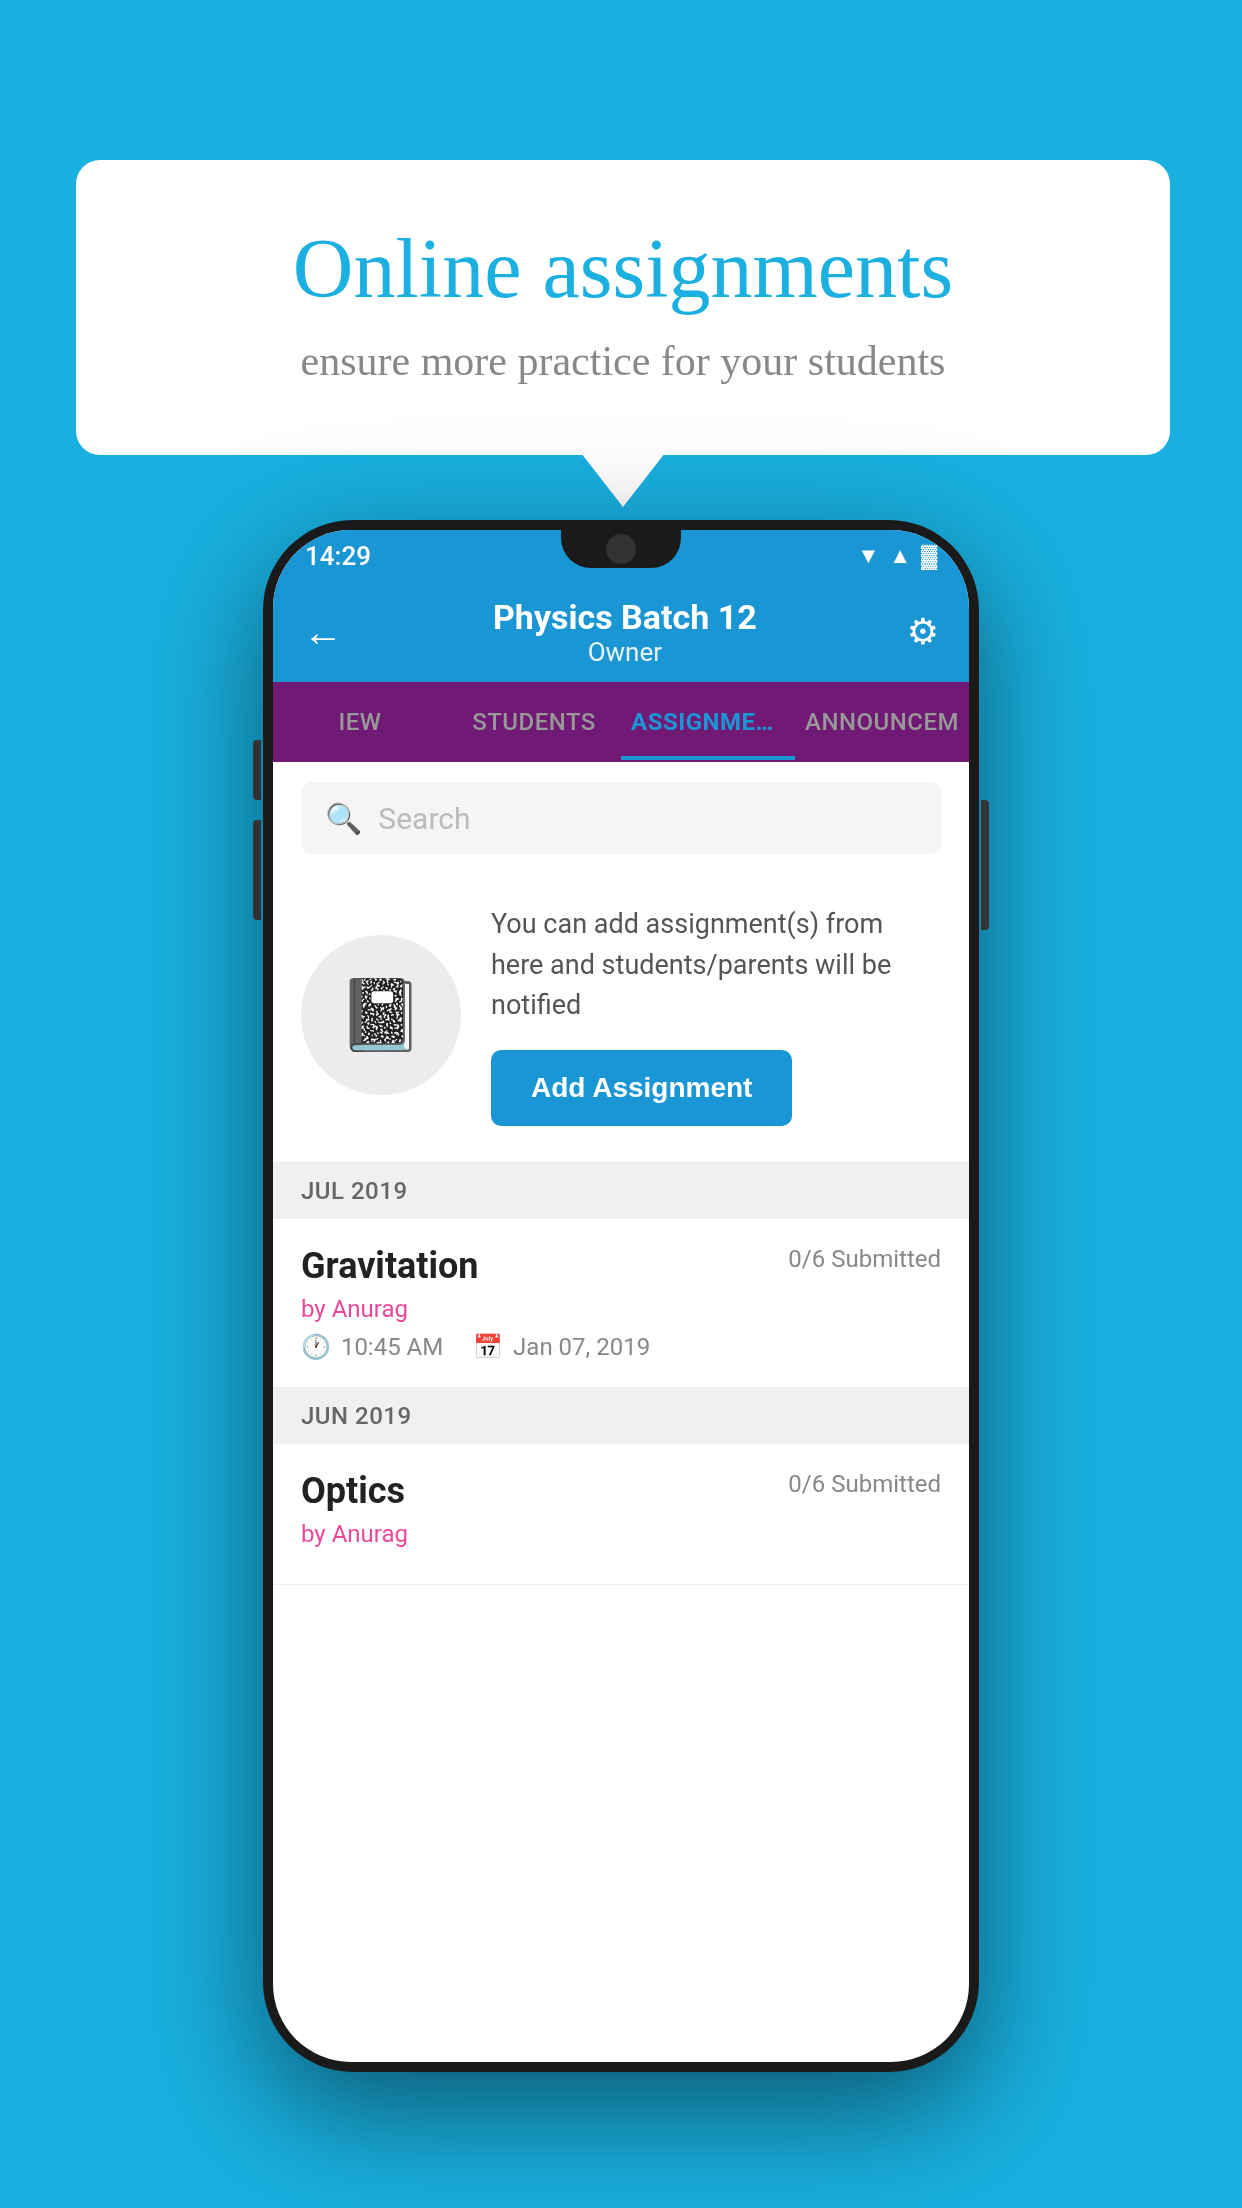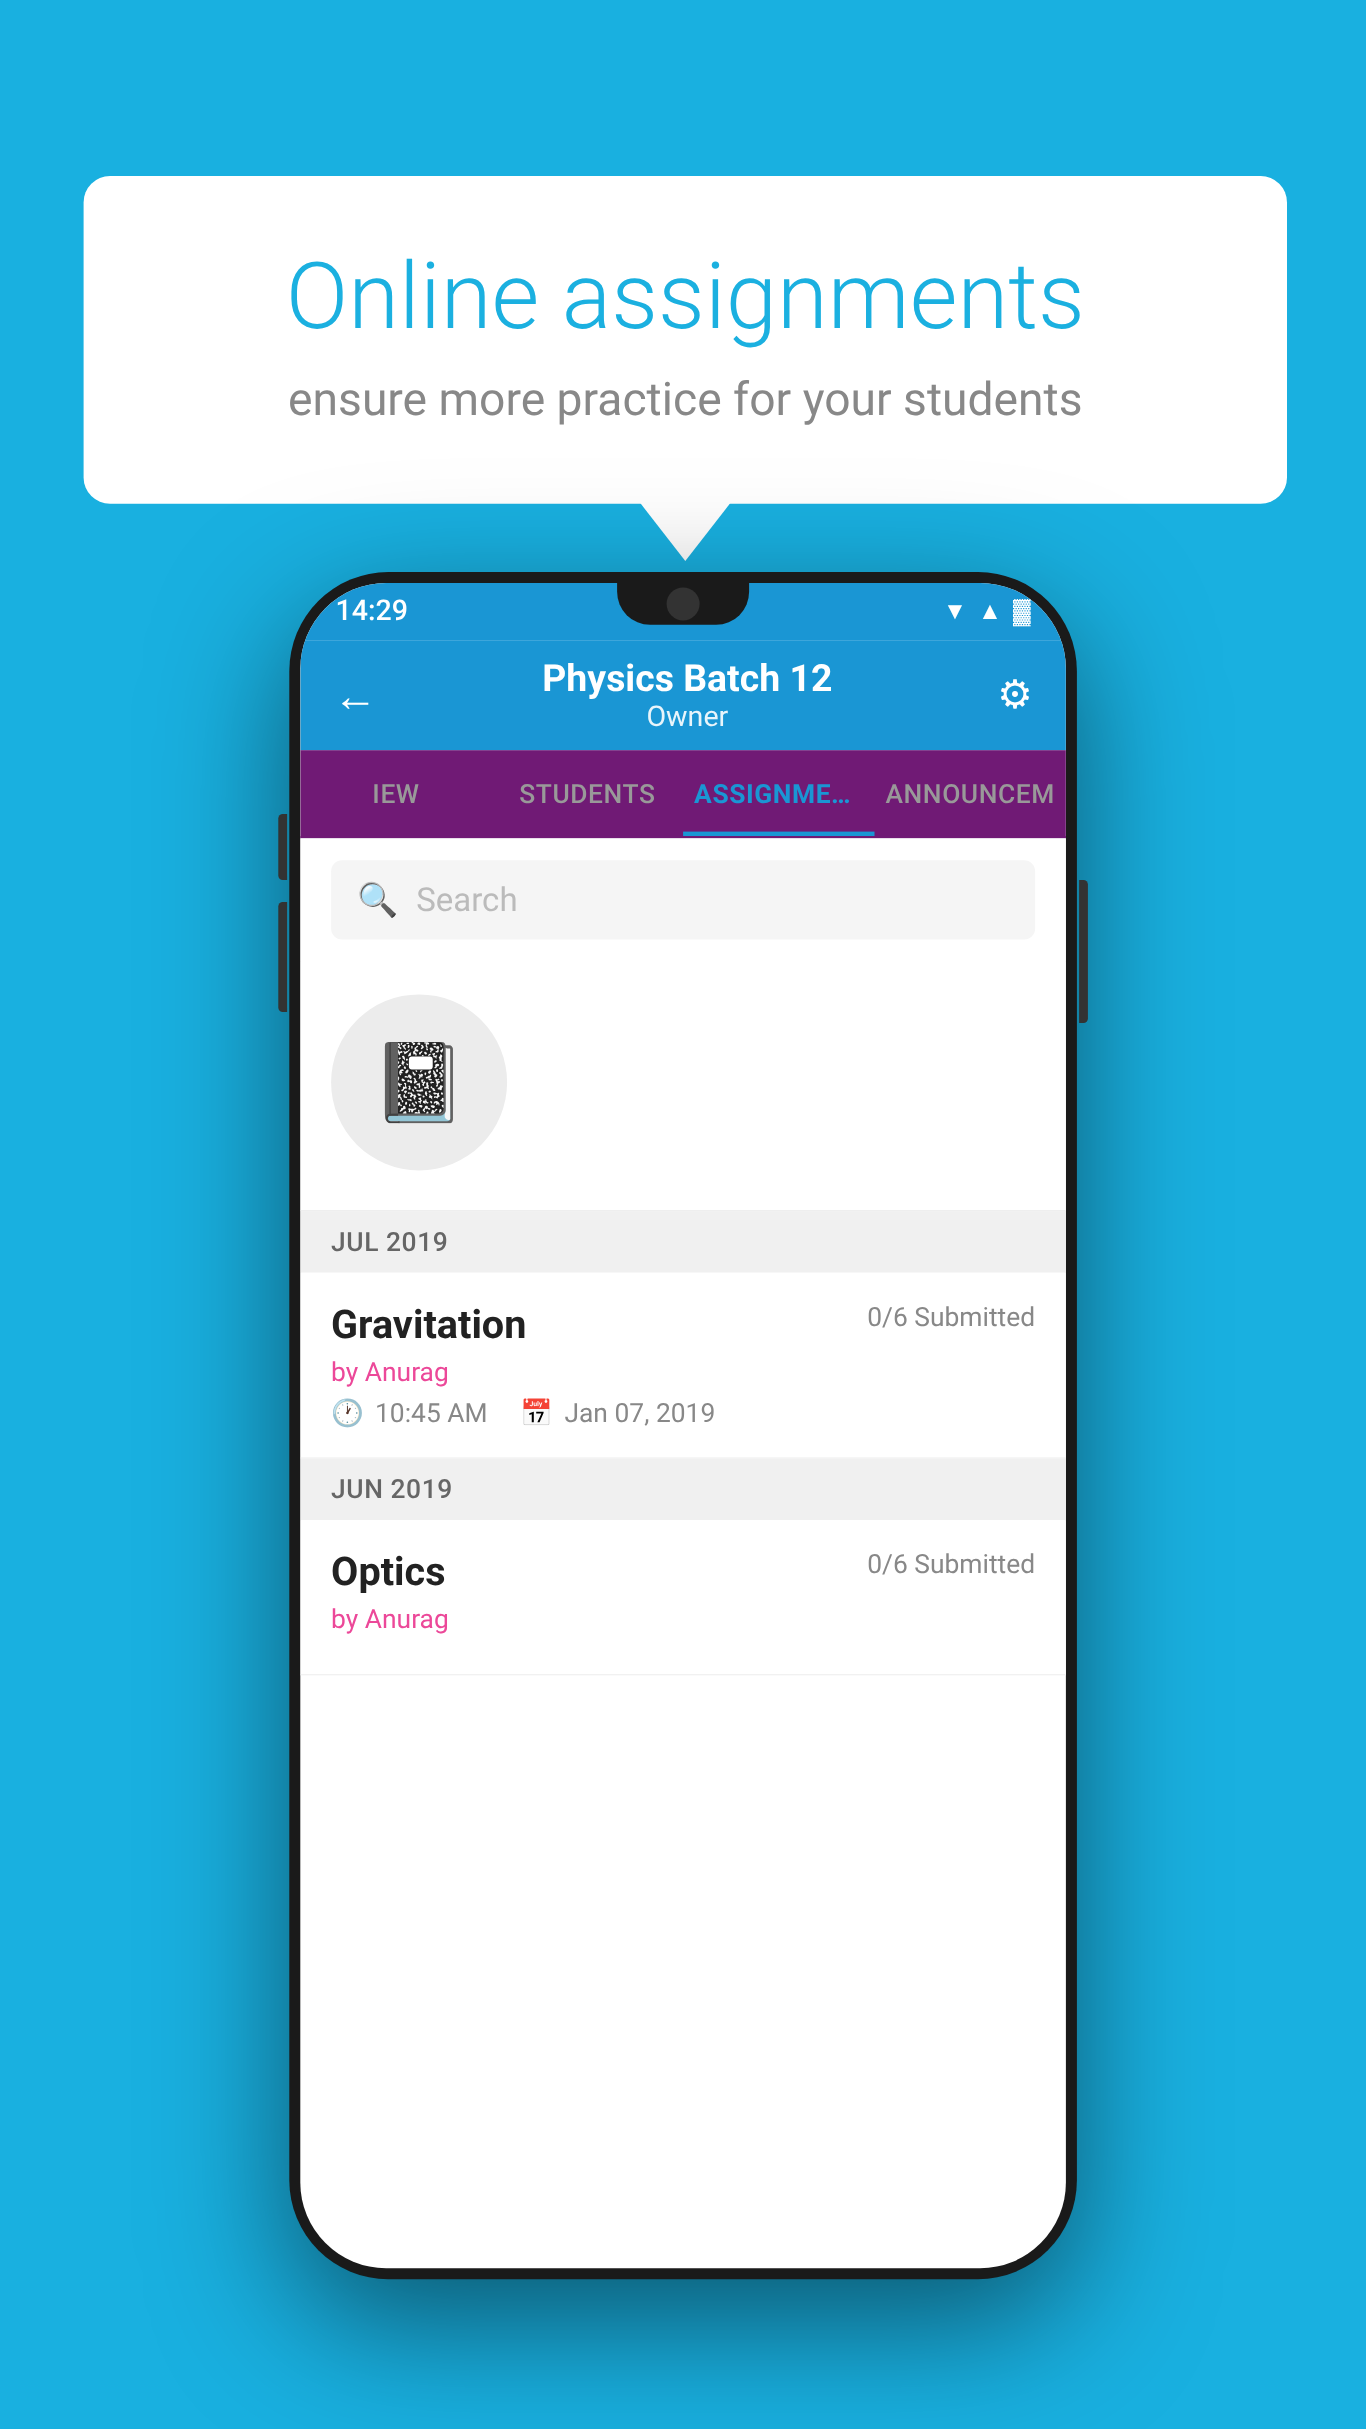--- a/index.html
+++ b/index.html
@@ -13,20 +13,21 @@
       position: relative;
     }
 
     
     .speech-bubble-container {
       position: absolute;
       top: 160px;
       left: 76px;
       right: 72px;
       z-index: 2;
+      font-family: Liberation Serif, serif;
     }
 
     .speech-bubble {
       background: white;
       border-radius: 24px;
       padding: 60px 70px 70px;
       text-align: center;
       position: relative;
     }
 
@@ -405,20 +406,24 @@
         <div class="search-container">
           <div class="search-box">
             <span class="search-icon-sym">🔍</span>
             <span class="search-placeholder">Search</span>
           </div>
         </div>
 
         <div class="info-section">
           <div class="assignment-icon-circle">
             <span class="notebook-icon">📓</span>
+          </div>
+          <div class="info-right">
+            <div class="info-text">You can add assignment(s) from here and students/parents will be notified</div>
+            <button class="add-assignment-btn">Add Assignment</button>
           </div>
         </div>
 
         <div class="month-header">
           <span>JUL 2019</span>
         </div>
 
         <div class="assignment-item">
           <div class="assignment-top-row">
             <span class="assignment-name">Gravitation</span>

